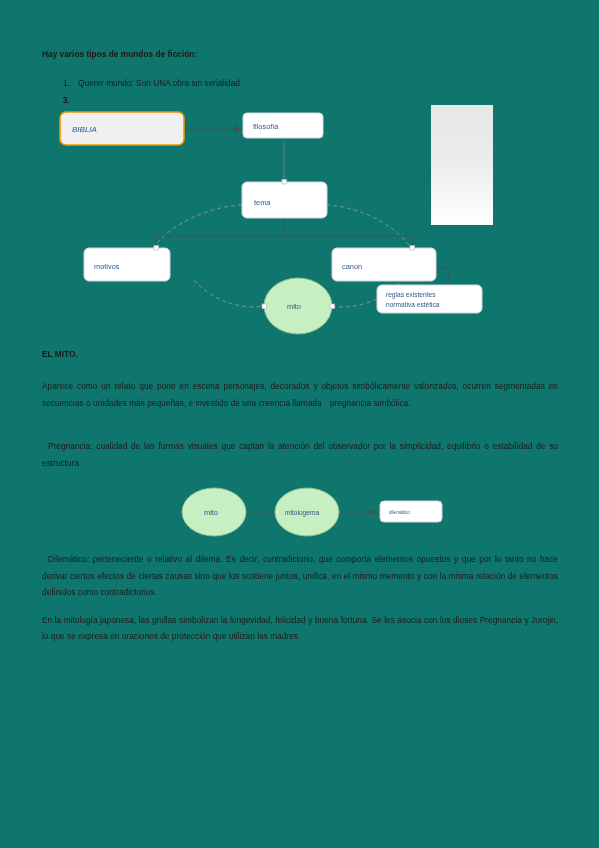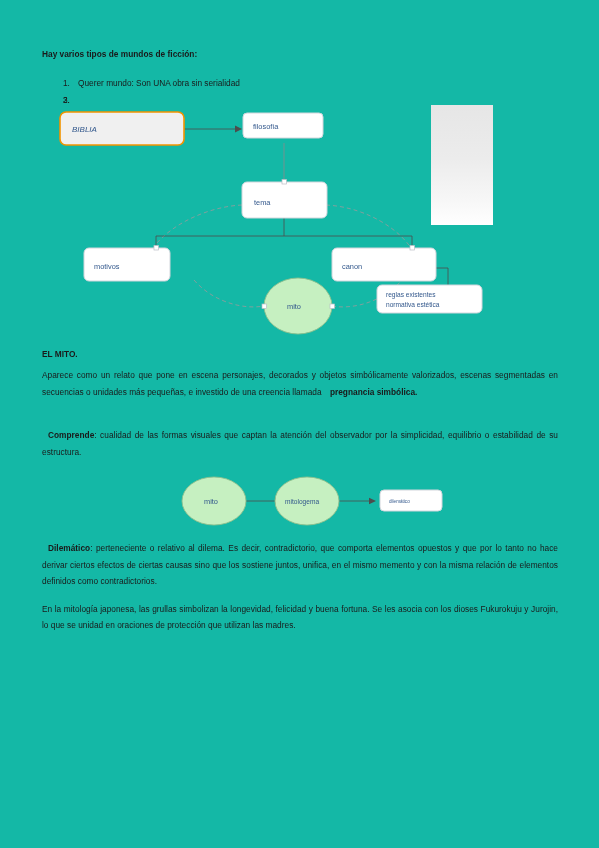--- a/index.html
+++ b/index.html
@@ -11,21 +11,21 @@
     width: 599px;
     height: 848px;
     position: relative;
     font-family: "Liberation Sans", sans-serif;
     color: #1a1a1a;
     overflow: hidden;
   }
   .page {
     position: absolute;
     inset: 0;
-    background: #14b8a6;
+    background: #0f766e;
   }
   .content {
     position: absolute;
     left: 42px;
     top: 46px;
     width: 516px;
   }
 
   
   .para {
@@ -36,23 +36,23 @@
     letter-spacing: 0.02px;
   }
   .para.lead {
     font-weight: bold;
     margin-bottom: 12px;
   }
   .heading {
     font-size: 8.3px;
     font-weight: bold;
     line-height: 16px;
-    margin: 0 0 5px 0;
-  }
-  .term { font-weight: bold; padding-left: 6px; }
+    margin: 0 0 16px 0;
+  }
+  .term { font-weight: normal; padding-left: 6px; }
 
   .olist {
     margin: 0 0 14px 0;
     padding: 0;
     list-style: none;
   }
   .olist li {
     font-size: 8.3px;
     line-height: 16.5px;
     position: relative;
@@ -217,26 +217,26 @@
         <rect class="handle" x="288" y="199" width="4.5" height="4.5"></rect>
 
         <rect class="box-fill" x="335" y="180" width="105" height="28" rx="5" ry="5"></rect>
         <text class="node-label small" x="344" y="192">reglas existentes</text>
         <text class="node-label small" x="344" y="202">normativa estética</text>
       </svg>
     </div>
 
     <p class="heading">EL MITO.</p>
 
-    <p class="para"><span>Aparece como un relato que pone en escena personajes, decorados y objetos simbólicamente valorizados, escenas segmentadas en secuencias o unidades más pequeñas, e investido de una creencia llamada </span><span class="term">pregnancia simbólica.</span></p>
+    <p class="para"><span>Aparece como un relato que pone en escena personajes, decorados y objetos simbólicamente valorizados, ocurren segmentadas en secuencias o unidades más pequeñas, e investido de una creencia llamada </span><span class="term">pregnancia simbólica.</span></p>
 
 
     <div style="height:16px"></div>
 
-    <p class="para"><span class="term">Comprende</span><span>: cualidad de las formas visuales que captan la atención del observador por la simplicidad, equilibrio o estabilidad de su estructura.</span></p>
+    <p class="para"><span class="term">Pregnancia</span><span>: cualidad de las formas visuales que captan la atención del observador por la simplicidad, equilibrio o estabilidad de su estructura.</span></p>
 
     <div class="diagram-two">
       <svg width="516" height="58" viewBox="0 0 516 58">
 
         <line class="conn" x1="204" y1="29" x2="233" y2="29"></line>
         <polygon points="233,25.8 240,29 233,32.2" fill="#4d4d4d"></polygon>
         <line class="conn" x1="297" y1="29" x2="327" y2="29"></line>
         <polygon points="327,25.8 334,29 327,32.2" fill="#4d4d4d"></polygon>
 
         <ellipse class="ellipse-green" cx="172" cy="29" rx="32" ry="24"></ellipse>
@@ -246,16 +246,16 @@
         <text class="node-label small" x="243" y="32">mitologema</text>
 
         <rect class="box-fill" x="338" y="18" width="62" height="21" rx="4" ry="4"></rect>
         <text class="node-label tiny" x="347" y="31">dilemático</text>
       </svg>
     </div>
 
 
     <p class="para"><span class="term">Dilemático</span><span>: perteneciente o relativo al dilema. Es decir, contradictorio, que comporta elementos opuestos y que por lo tanto no hace derivar ciertos efectos de ciertas causas sino que los sostiene juntos, unifica, en el mismo memento y con la misma relación de elementos definidos como contradictorios.</span></p>
 
-    <p class="para">En la mitología japonesa, las grullas simbolizan la longevidad, felicidad y buena fortuna. Se les asocia con los dioses Fukurokuju y Jurojin, lo que se unidad en oraciones de protección que utilizan las madres.</p>
+    <p class="para">En la mitología japonesa, las grullas simbolizan la longevidad, felicidad y buena fortuna. Se les asocia con los dioses Pregnancia y Jurojin, lo que se expresa en oraciones de protección que utilizan las madres.</p>
 
   </div>
 </div>
 
 </body></html>

